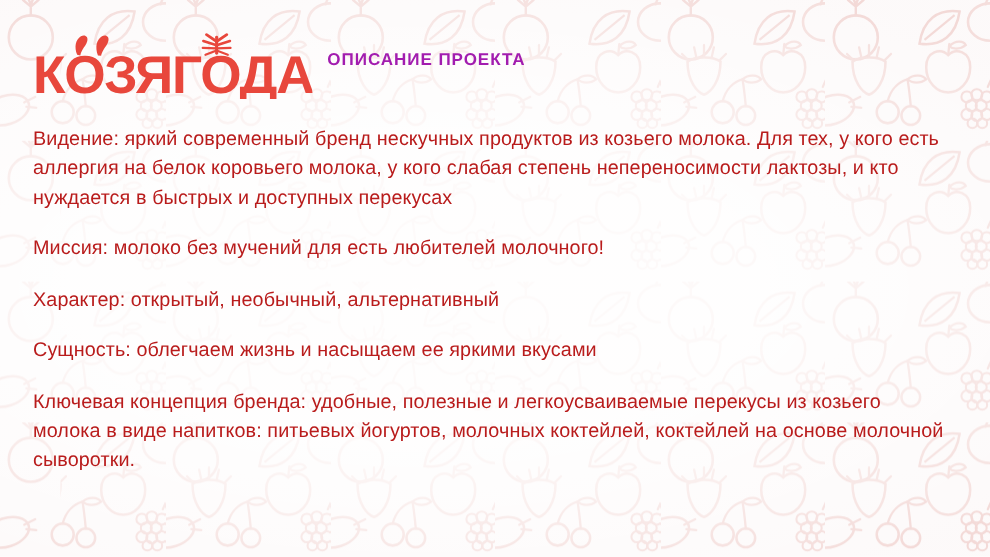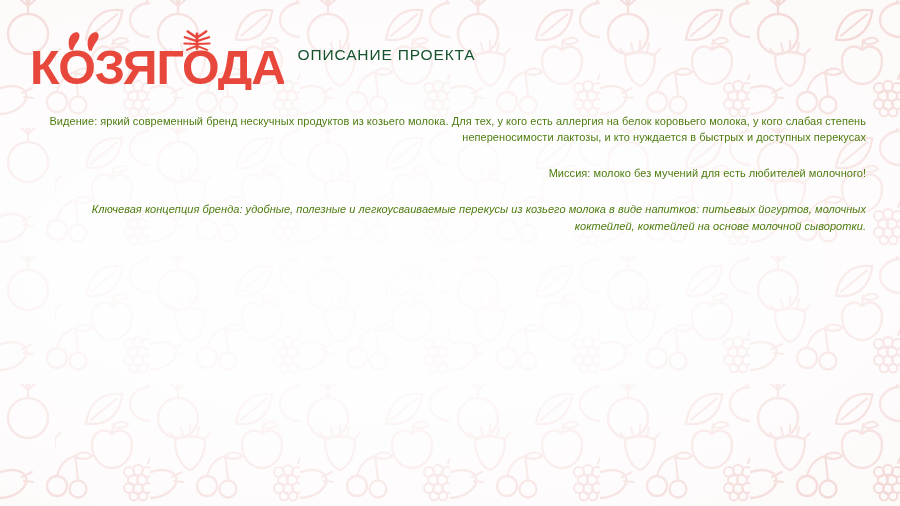--- a/index.html
+++ b/index.html
@@ -58,44 +58,43 @@
     display: flex;
     align-items: center;
     gap: 14px;
   }
   #logo-wordmark {
     display: block;
     height: 60px;
   }
   #subtitle {
     font-size: 15.5px;
-    font-weight: normal;
+    font-weight: bold;
     letter-spacing: 0.055em;
-    color: #14532d;
+    color: #a21caf;
     white-space: nowrap;
     line-height: 1;
     padding-bottom: 10px;
   }
 
   
   #body-copy {
     position: absolute;
     left: 30px;
     top: 113px;
     width: 836px;
   }
   .para {
-    color: #4d7c0f;
-    font-size: 11px;
+    color: #b91c1c;
+    font-size: 18px;
     line-height: 1.47;
     margin: 0 0 20px 0;
     letter-spacing: 0.004em;
-    text-align: right;
-  }
-  .para:last-child { margin-bottom: 0; font-style: italic; }
+  }
+  .para:last-child { margin-bottom: 0; }
 </style>
 </head>
 <body>
 
 <div id="slide">
 
   <div id="bg-pattern">
     <svg viewBox="0 0 900 506" preserveAspectRatio="xMidYMid slice" aria-hidden="true">
       <defs>
 
@@ -206,17 +205,19 @@
 
         <text x="0" y="56" font-family="'Liberation Sans', sans-serif" font-size="50" font-weight="bold" fill="#e8473c" letter-spacing="-1.2">КОЗЯГОДА</text>
       </svg>
 
       <div id="subtitle">ОПИСАНИЕ ПРОЕКТА</div>
     </div>
 
     <div id="body-copy">
       <p class="para">Видение: яркий современный бренд нескучных продуктов из козьего молока. Для тех, у кого есть аллергия на белок коровьего молока, у кого слабая степень непереносимости лактозы, и кто нуждается в быстрых и доступных перекусах</p>
       <p class="para">Миссия: молоко без мучений для есть любителей молочного!</p>
+      <p class="para">Характер: открытый, необычный, альтернативный</p>
+      <p class="para">Сущность: облегчаем жизнь и насыщаем ее яркими вкусами</p>
       <p class="para">Ключевая концепция бренда: удобные, полезные и легкоусваиваемые перекусы из козьего молока в виде напитков: питьевых йогуртов, молочных коктейлей, коктейлей на основе молочной сыворотки.</p>
     </div>
 
   </div>
 </div>
 
 </body></html>

